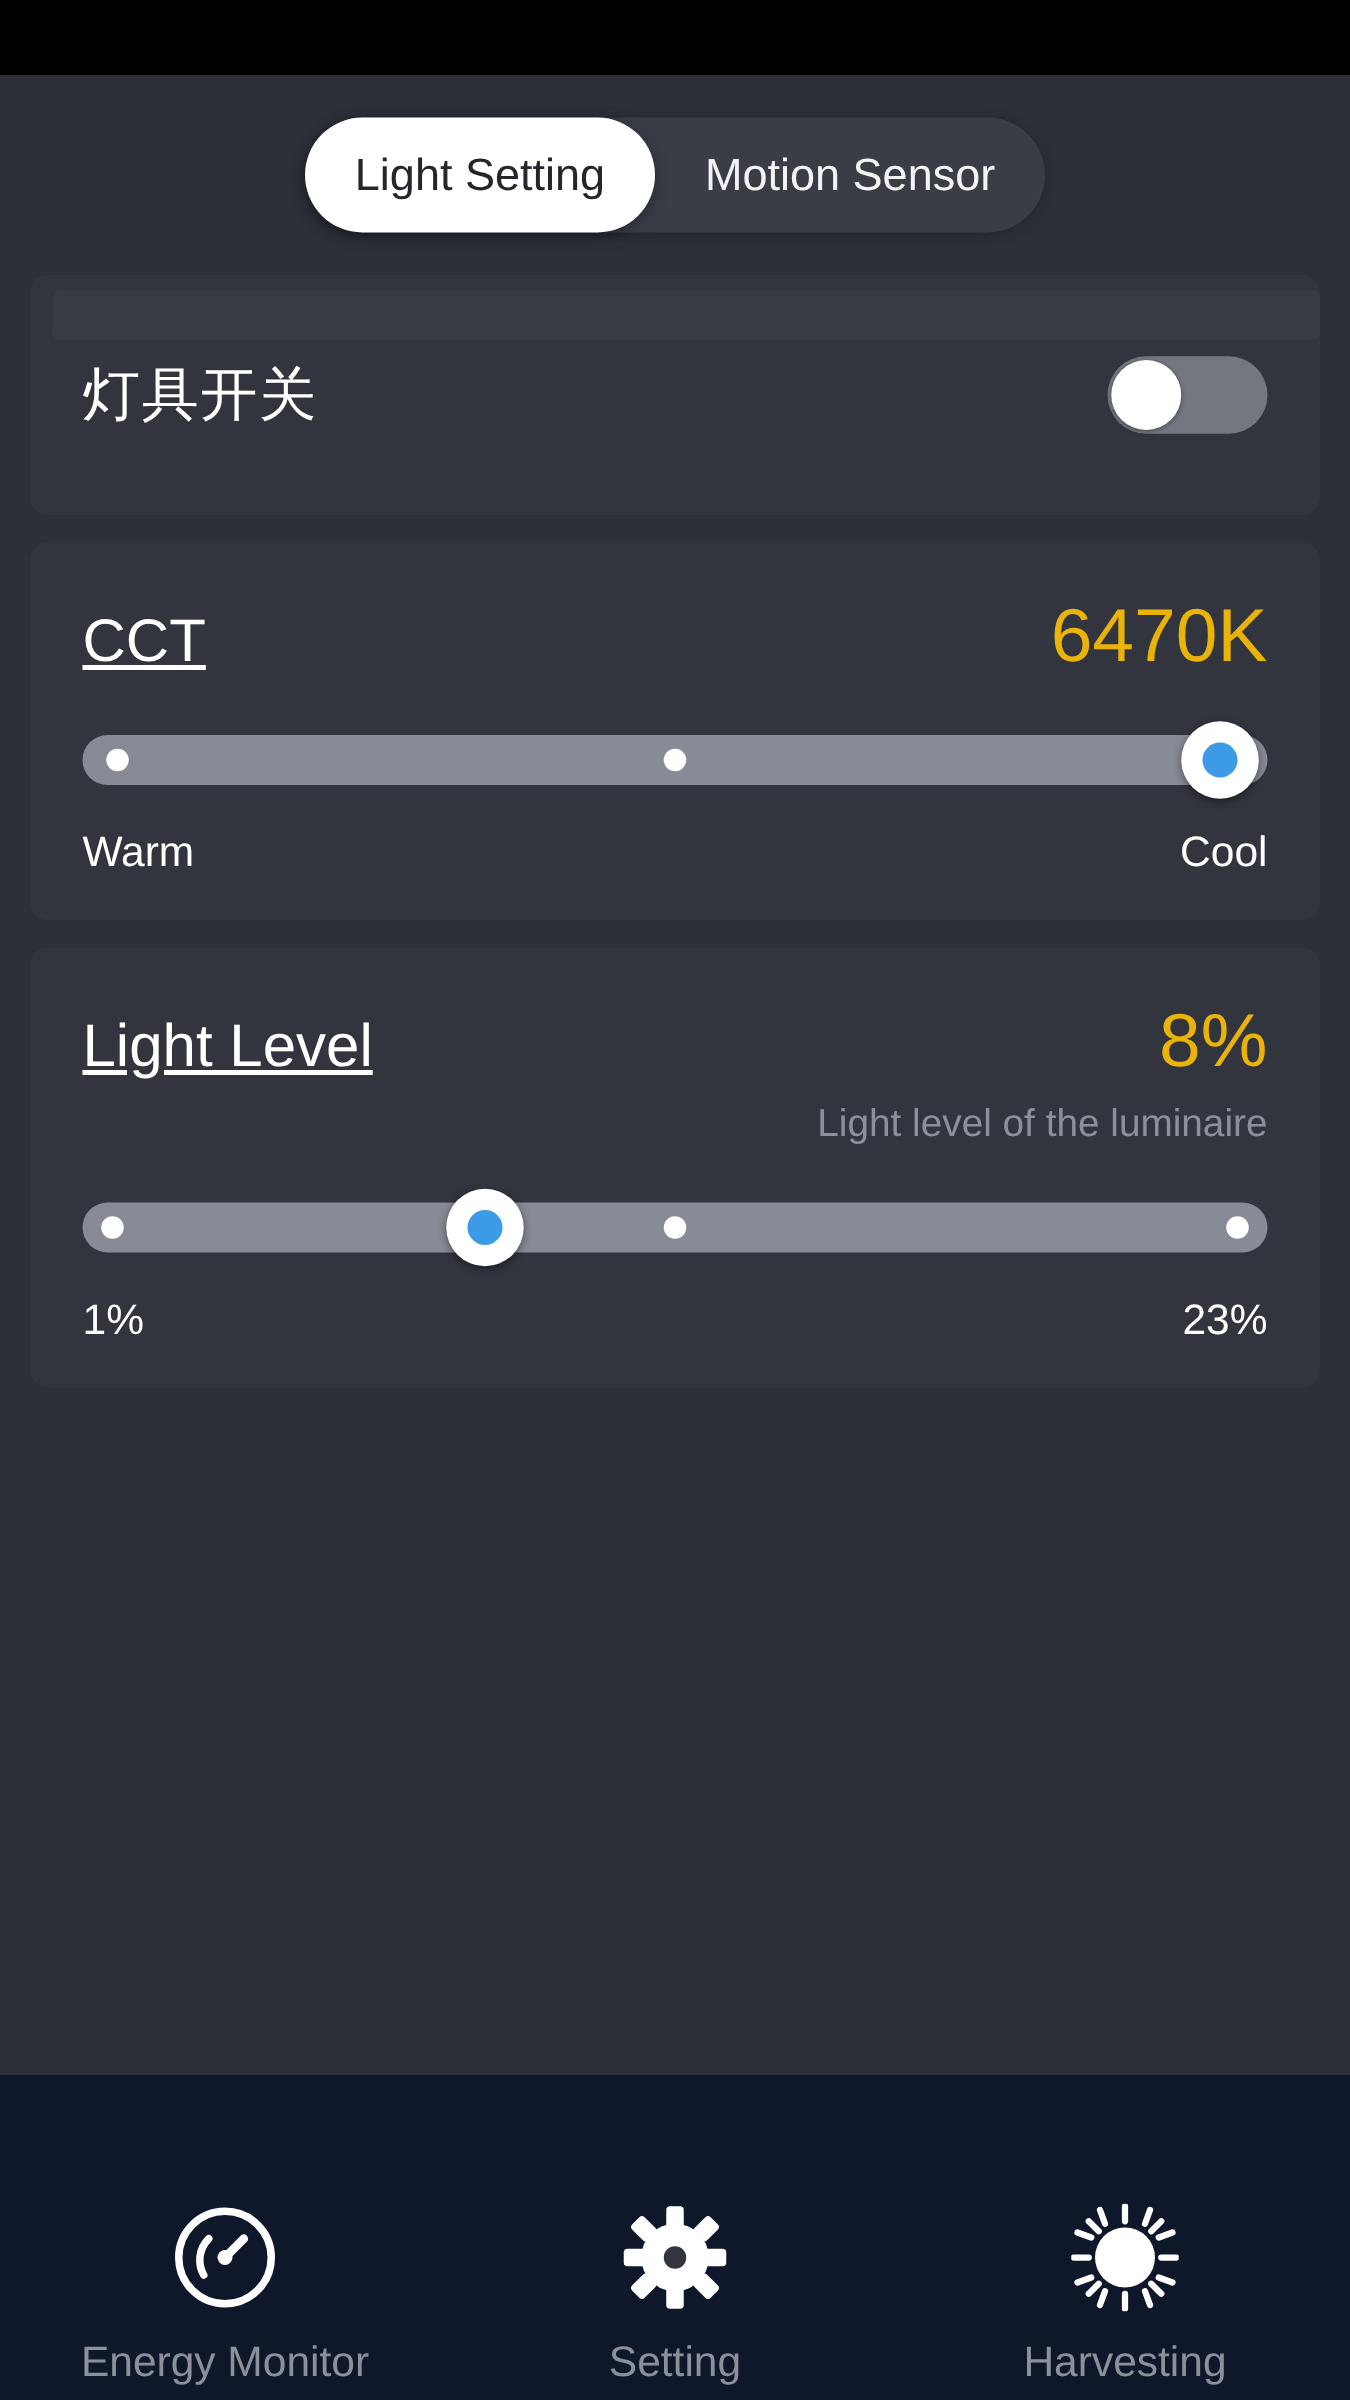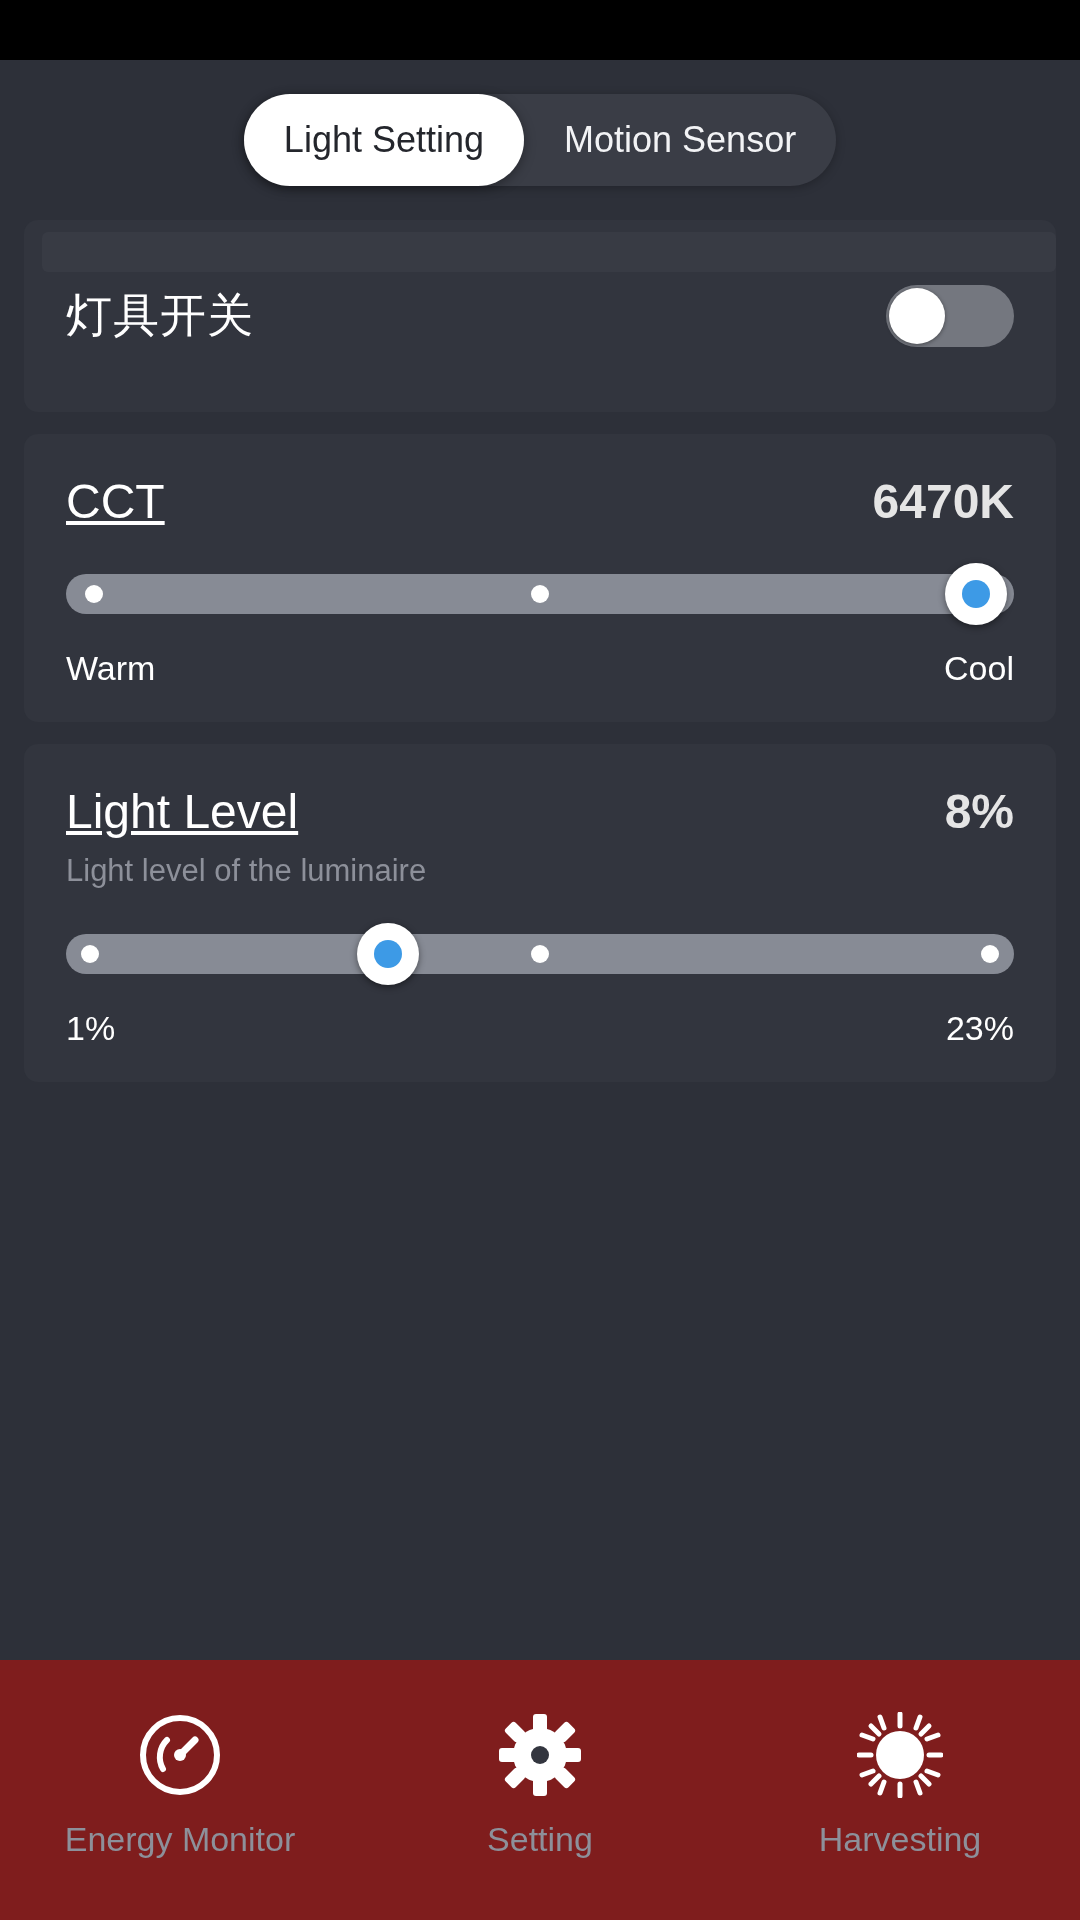--- a/index.html
+++ b/index.html
@@ -82,20 +82,21 @@
   .content {
     flex: 1 1 auto;
     padding: 0 24px;
     display: flex; flex-direction: column;
     gap: 22px;
   }
   .card {
     background: #32353e;
     border-radius: 14px;
     width: 100%;
+    text-align: right;
   }
 
   
   .card-switch {
     height: 192px;
     position: relative;
     display: flex; align-items: center;
     padding: 0 42px;
   }
   .card-switch::before {
@@ -128,21 +129,21 @@
   }
 
   
   .card-slider {
     padding: 40px 42px 34px 42px;
   }
   .row-top {
     display: flex; align-items: baseline; justify-content: space-between;
   }
   .slider-title { font-size: 48px; color: #ffffff; text-decoration: underline; }
-  .slider-value { font-size: 48px; color: #e5e5e5; font-weight: bold; }
+  .slider-value { font-size: 60px; color: #eab308; }
   .slider-sub {
     margin-top: 14px;
     font-size: 31px; color: #8d909a;
   }
   .track-wrap {
     margin-top: 36px;
     position: relative;
     height: 58px;
     display: flex; align-items: center;
   }
@@ -177,22 +178,22 @@
   }
   .range-row {
     margin-top: 26px;
     display: flex; justify-content: space-between;
     font-size: 34px; color: #ffffff;
   }
 
   
   .bottomnav {
     flex: 0 0 260px;
-    background: #7f1d1d;
-    display: flex; align-items: center; justify-content: space-around;
+    background: #0f172a;
+    display: flex; align-items: flex-end; justify-content: space-around;
     padding-bottom: 10px;
   }
   .navitem {
     display: flex; flex-direction: column;
     align-items: center; justify-content: center;
     width: 300px;
     gap: 22px;
   }
   .navicon { width: 86px; height: 86px; display:flex; align-items:center; justify-content:center; }
   .navlabel { font-size: 34px; color: #8d909a; }

